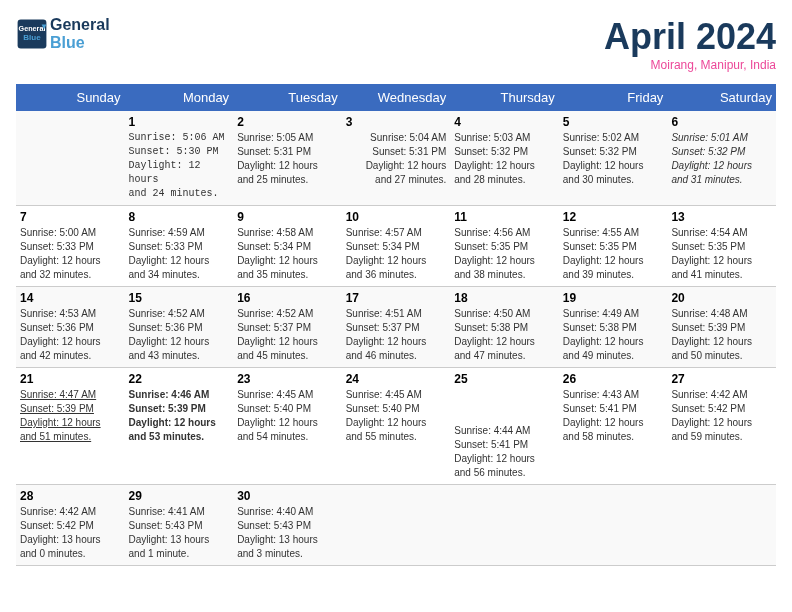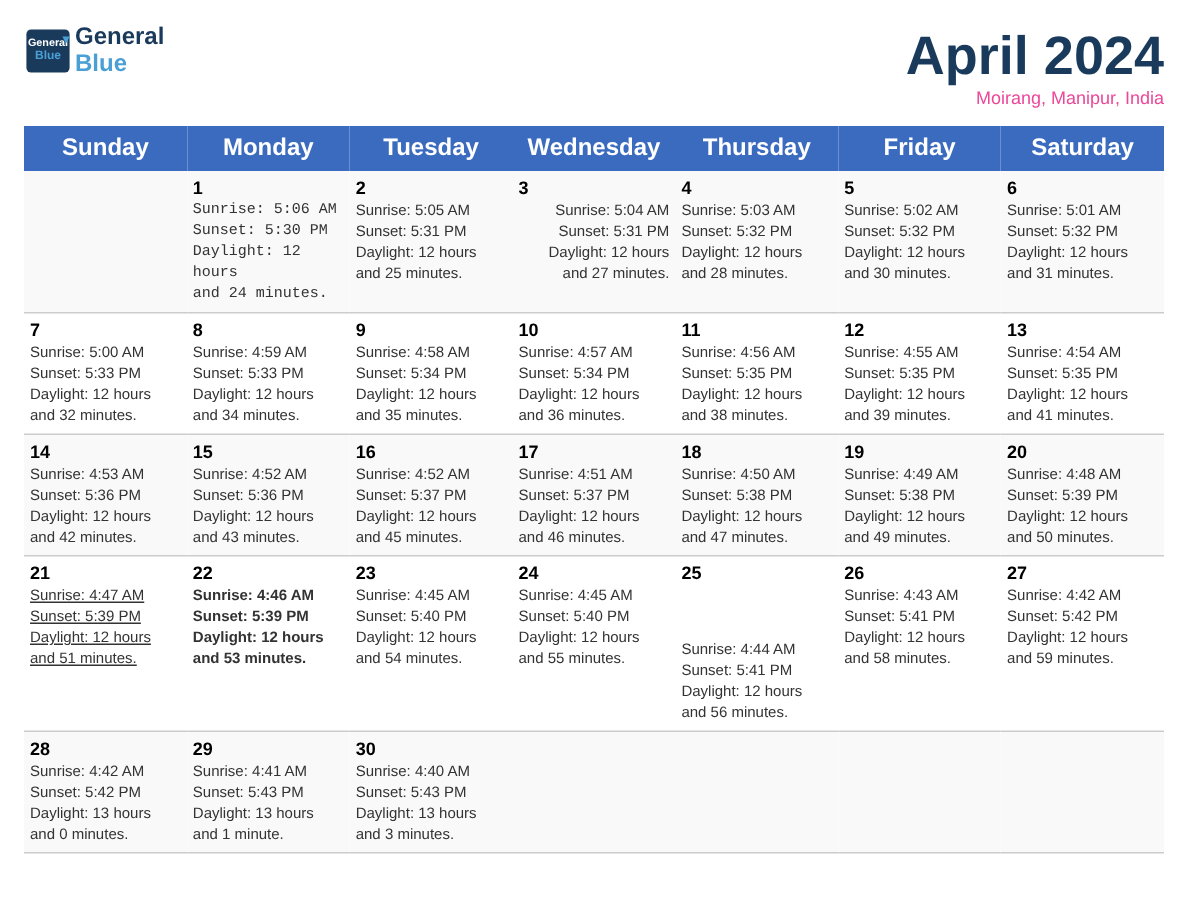--- a/index.html
+++ b/index.html
@@ -41,23 +41,23 @@
       width: 100%;
       border-collapse: collapse;
       font-size: 11px;
     }
     thead tr {
       background: #3a6bbf;
       color: #fff;
     }
     thead th {
       padding: 6px 4px;
-      text-align: center;
-      font-size: 16px;
-      font-weight: bold;
+      text-align: right;
+      font-size: 13px;
+      font-weight: normal;
     }
     tbody tr {
       border-bottom: 1px solid #ccc;
     }
     tbody tr:nth-child(odd) {
       background: #f9f9f9;
     }
     tbody tr:nth-child(even) {
       background: #fff;
     }
@@ -146,21 +146,21 @@
         </td>
         <td>
           <div class="day-num">5</div>
           <div class="day-detail" style="white-space: pre-line;">Sunrise: 5:02 AM
 Sunset: 5:32 PM
 Daylight: 12 hours
 and 30 minutes.</div>
         </td>
         <td>
           <div class="day-num">6</div>
-          <div class="day-detail" style="white-space: pre-line;">Sunrise: 5:01 AM
+          <div class="day-detail" style="white-space: pre-line; font-style: italic;">Sunrise: 5:01 AM
 Sunset: 5:32 PM
 Daylight: 12 hours
 and 31 minutes.</div>
         </td>
       </tr>
       <tr>
         <td>
           <div class="day-num">7</div>
           <div class="day-detail" style="white-space: pre-line;">Sunrise: 5:00 AM
 Sunset: 5:33 PM

